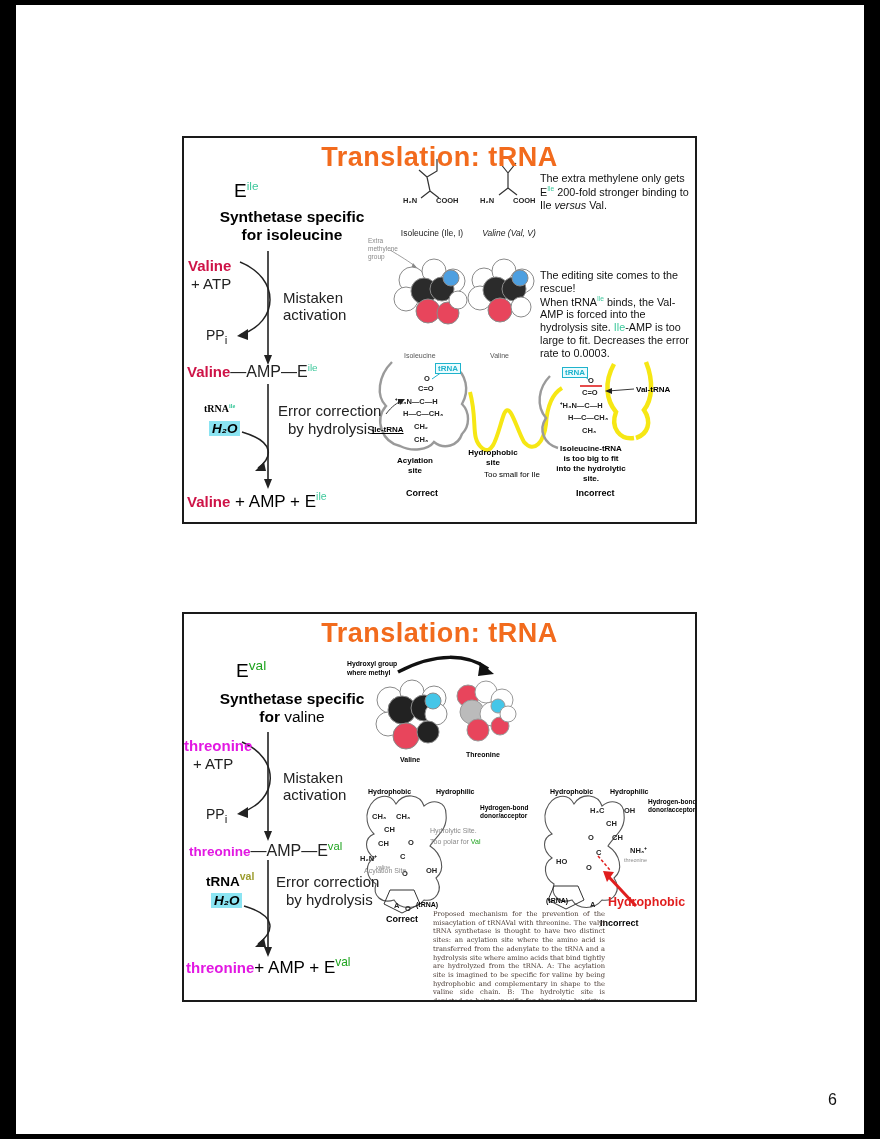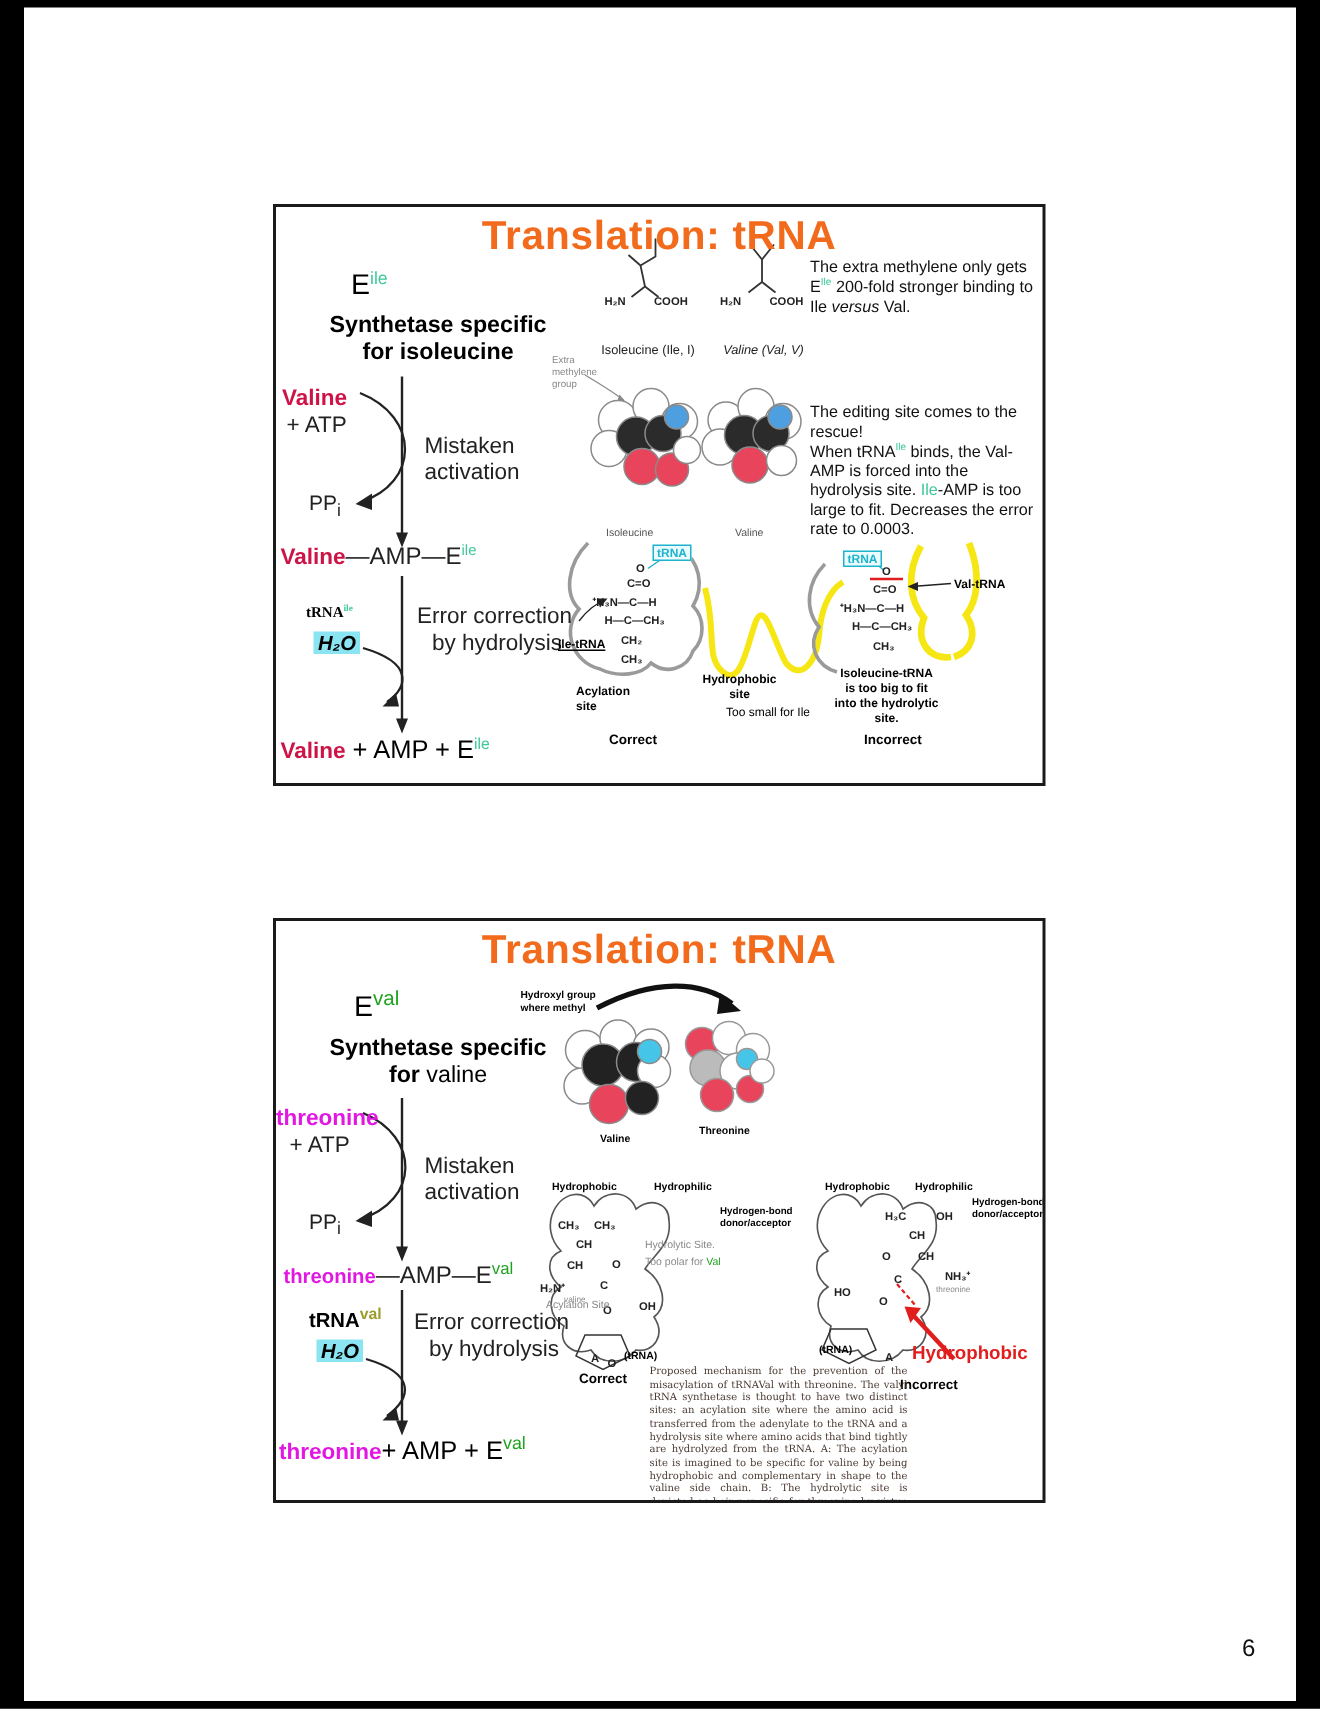--- a/index.html
+++ b/index.html
@@ -143,21 +143,21 @@
     </div>
 
     <div class="abs trna-tag" style="left:251px; top:225px;">tRNA</div>
     <div class="abs smallchem c-cyan" style="left:240px; top:236px;">O</div>
     <div class="abs smallchem" style="left:234px; top:246px;">C=O</div>
     <div class="abs smallchem" style="left:211px; top:258px;">⁺H₃N—C—H</div>
     <div class="abs smallchem" style="left:219px; top:271px;">H—C—CH₃</div>
     <div class="abs smallchem" style="left:230px; top:284px;">CH₂</div>
     <div class="abs smallchem" style="left:230px; top:297px;">CH₃</div>
     <div class="abs bold" style="left:188px; top:287px; font-size:8px;text-decoration:underline;">Ile-tRNA</div>
-    <div class="abs bold" style="left:200px; top:318px; width:62px; text-align:left; font-size:8px; line-height:1.2;">
+    <div class="abs bold" style="left:200px; top:318px; width:62px; text-align:center; font-size:8px; line-height:1.2;">
       <div>Acylation</div>
       <div>site</div>
     </div>
     <div class="abs bold" style="left:280px; top:310px; width:58px; text-align:center; font-size:8px; line-height:1.2;">
       <div>Hydrophobic</div>
       <div>site</div>
     </div>
     <div class="abs" style="left:300px; top:332px; font-size:8px;">Too small for Ile</div>
     <div class="abs bold" style="left:222px; top:350px; font-size:9px;">Correct</div>
 

